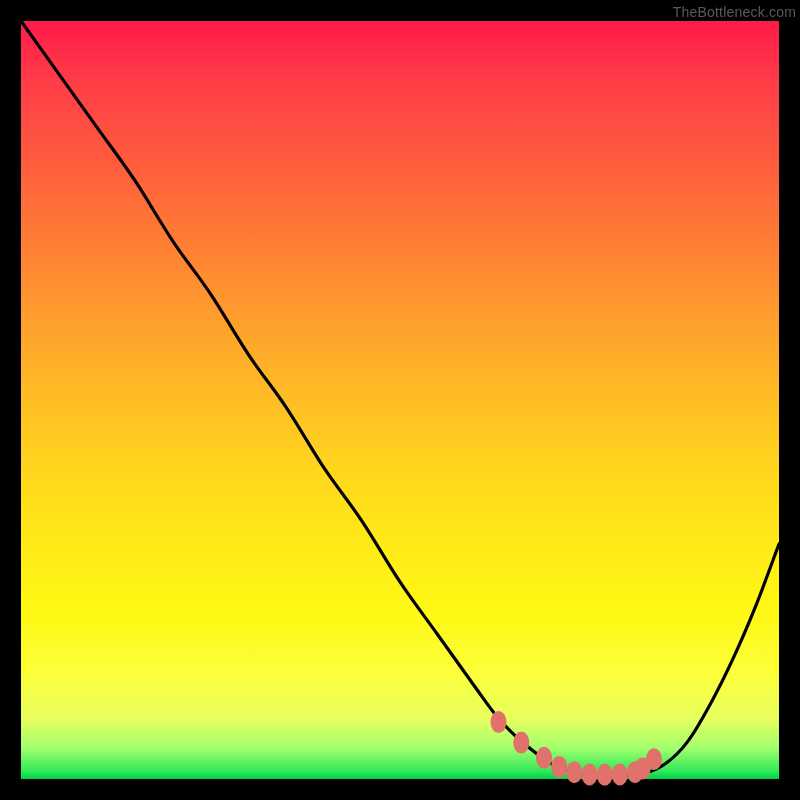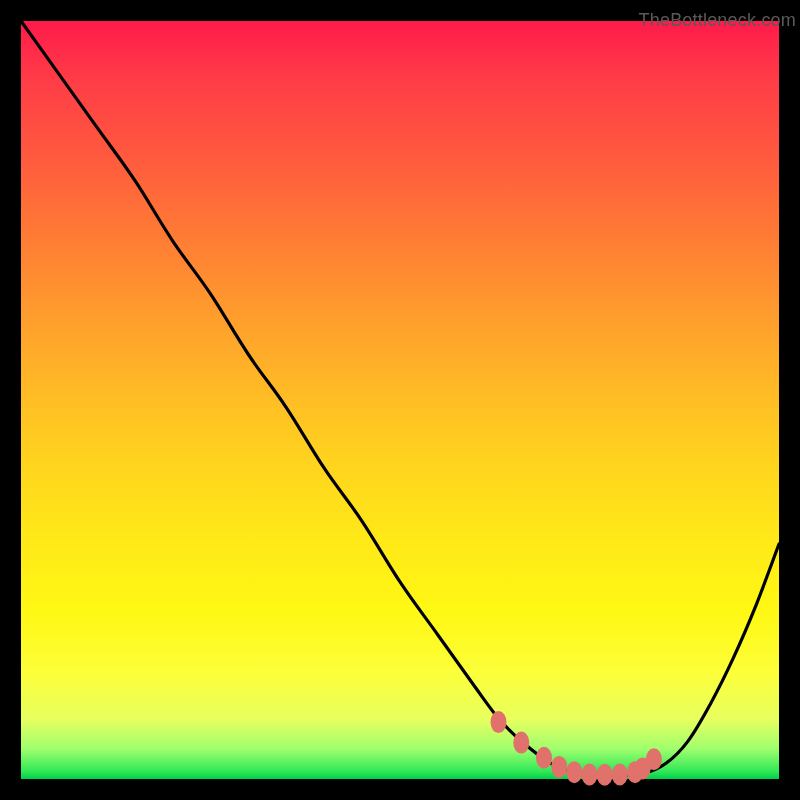--- a/index.html
+++ b/index.html
@@ -45,24 +45,24 @@
       #fff814 78%,
       #fcff3a 86%,
       #e8ff5e 92%,
       #a0ff6e 96%,
       #30e858 99%,
       #00d048 100%
     );
   }
   .watermark {
     position: absolute;
-    top: 10px;
+    top: 4px;
     right: 4px;
     color: #5a5a5a;
-    font-size: 18px;
+    font-size: 14px;
     font-weight: 500;
     letter-spacing: 0.2px;
     user-select: none;
     margin-left: 28px;
   }
   svg.curve {
     position: absolute;
     left: 0;
     top: 0;
     width: 758px;

